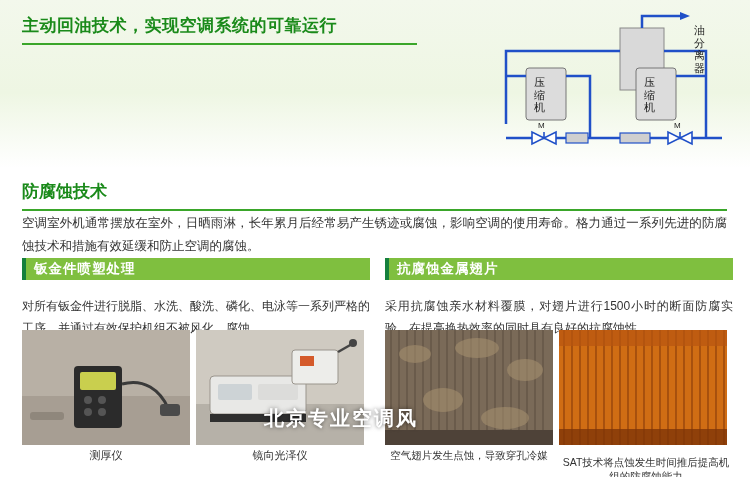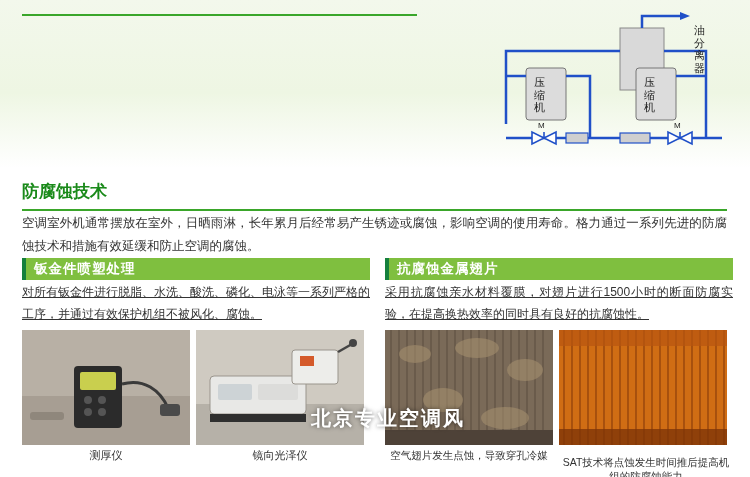--- a/index.html
+++ b/index.html
@@ -53,21 +53,21 @@
   .panel.left{left:22px;}
   .panel.right{left:385px;}
   .panel-head{
     height:22px;background:#7fbf3f;border-left:4px solid #15803d;
     display:flex;align-items:center;
   }
   .panel-head span{
     color:#ffffff;font-size:13.5px;font-weight:bold;padding-left:8px;letter-spacing:1px;
   }
   .panel-body{
-    font-size:12px;color:#333;line-height:1.8;padding-top:2px;text-align:justify;text-decoration:underline;
+    font-size:12px;color:#333;line-height:1.8;padding-top:16px;text-align:justify;
   }
   
   .photos{position:absolute;top:330px;left:0;width:750px;height:147px;border-radius:26px;}
   .photo{position:absolute;overflow:hidden;}
   .cap{
     position:absolute;font-size:11px;color:#333;text-align:center;
   }
   .cap.small{font-size:10.5px;line-height:1.35;}
   
   .ph1{left:22px;top:0;width:168px;height:115px;
@@ -75,33 +75,34 @@
   
   .ph2{left:196px;top:0;width:168px;height:115px;
     background:linear-gradient(170deg,#d7d2c9 0%,#c4bfb6 60%,#b0aba2 100%);}
   
   .ph3{left:385px;top:0;width:168px;height:115px;
     background:linear-gradient(180deg,#6f6255 0%,#8a7a66 50%,#5d5246 100%);}
   
   .ph4{left:559px;top:0;width:168px;height:115px;
     background:linear-gradient(180deg,#b35a14 0%,#e07a18 45%,#8d3f0b 100%);}
   .watermark{
-    position:absolute;left:258px;top:405px;width:260px;text-align:center;
+    position:absolute;left:264px;top:405px;width:260px;
     font-size:20px;font-weight:bold;color:#ffffff;
     text-shadow:0 0 4px rgba(0,0,0,.55);letter-spacing:2px;
     pointer-events:none;
   }
   .fin-stripes{position:absolute;left:0;top:0;width:100%;height:100%;}
 </style>
 </head>
 <body>
 
 <div class="top-section">
 
   <div class="top-left">
+    <div class="title1">主动回油技术，实现空调系统的可靠运行</div>
     <div class="title1-underline"></div>
   </div>
 
   <div class="schematic">
     <svg width="270" height="160" viewBox="0 0 270 160">
 
       <rect x="150" y="22" width="44" height="62" fill="#d9d9d9" stroke="#888" stroke-width="1"></rect>
 
       <path d="M172 22 L172 10 L214 10" fill="none" stroke="#2050c8" stroke-width="2.5"></path>
       <path d="M210 6 L220 10 L210 14 Z" fill="#2050c8"></path>

